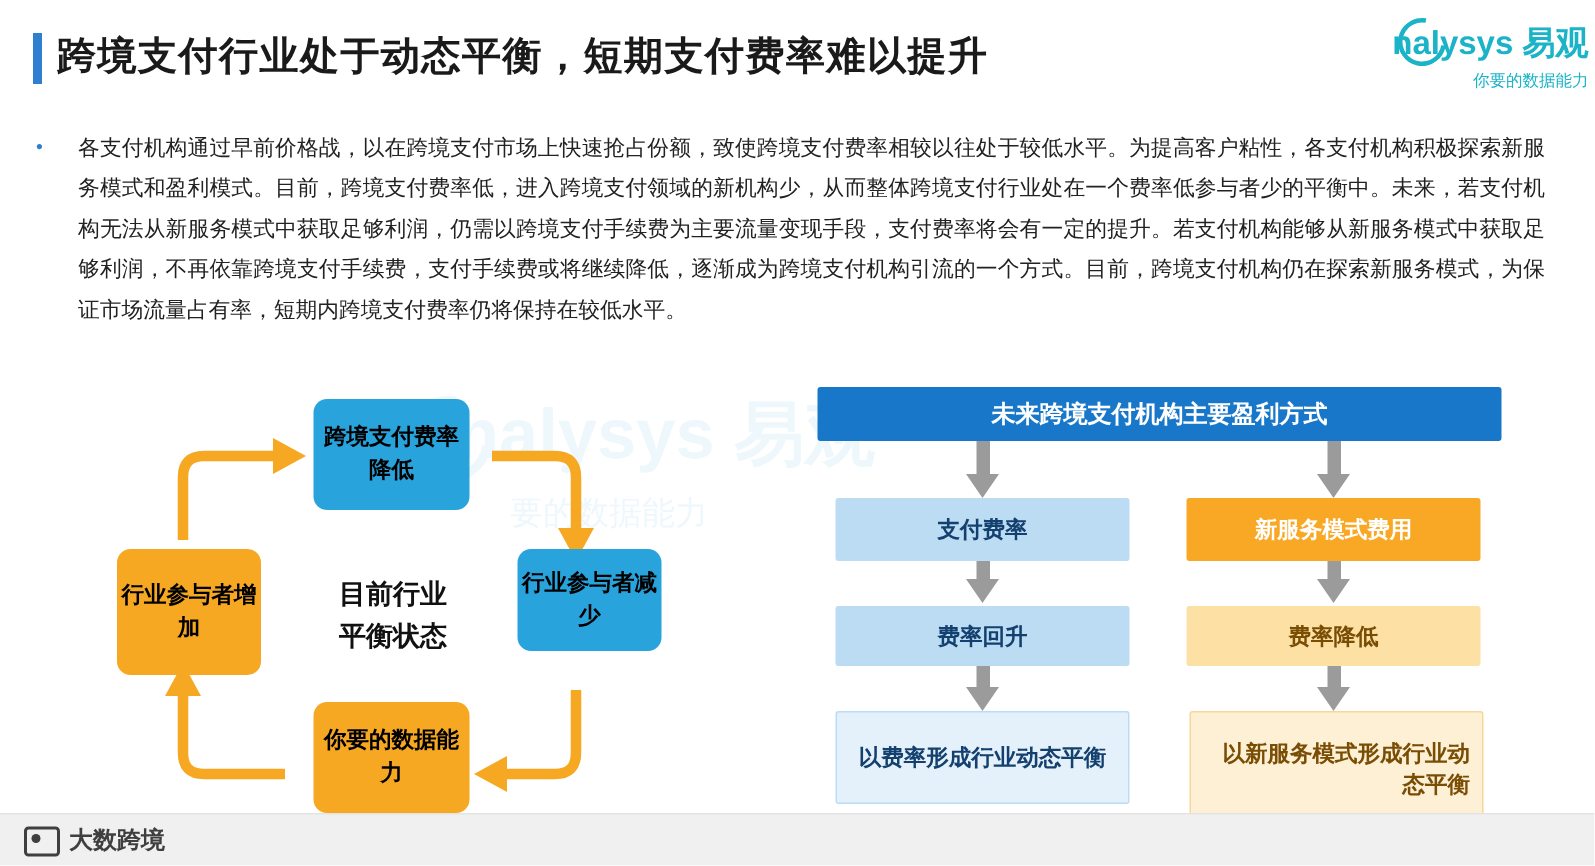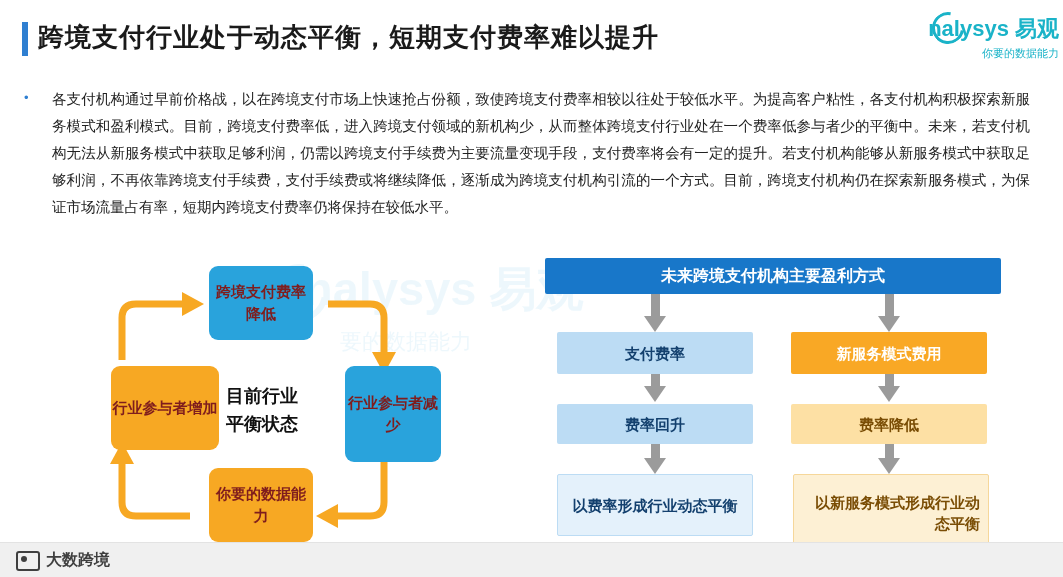--- a/index.html
+++ b/index.html
@@ -55,25 +55,25 @@
   }
   .wm-sub{font-size:22px;color:#9fd6ef;margin-top:6px;margin-left:70px;white-space:nowrap;}
   .wm-ring{
     position:absolute;left:0px;top:6px;width:46px;height:46px;border:6px solid #9fd6ef;
     border-radius:50%;border-right-color:transparent;transform:rotate(-35deg);
   }
   
   .cycle{position:absolute;left:70px;top:260px;width:430px;height:300px;}
   .node{
     position:absolute;border-radius:9px;display:flex;align-items:center;justify-content:center;
-    text-align:center;color:#7f1d1d;font-weight:bold;font-size:15px;line-height:22px;
+    text-align:center;color:#000000;font-weight:bold;font-size:15px;line-height:22px;
   }
   .n-top{left:139px;top:6px;width:104px;height:74px;background:#29a3dc;}
-  .n-left{left:8px;top:106px;width:108px;height:84px;background:#f7a823;margin-left:33px;}
-  .n-right{left:275px;top:106px;width:96px;height:96px;background:#29a3dc;}
+  .n-left{left:8px;top:106px;width:96px;height:84px;background:#f7a823;}
+  .n-right{left:275px;top:106px;width:96px;height:68px;background:#29a3dc;}
   .n-bottom{left:139px;top:208px;width:104px;height:74px;background:#f7a823;}
   .center-label{
     position:absolute;left:122px;top:120px;width:140px;height:60px;
     display:flex;align-items:center;justify-content:center;text-align:center;
     font-size:18px;font-weight:bold;color:#111;line-height:28px;
   }
   
   .flow{position:absolute;left:545px;top:258px;width:490px;height:310px;}
   .flow-head{
     position:absolute;left:0px;top:0px;width:456px;height:36px;

